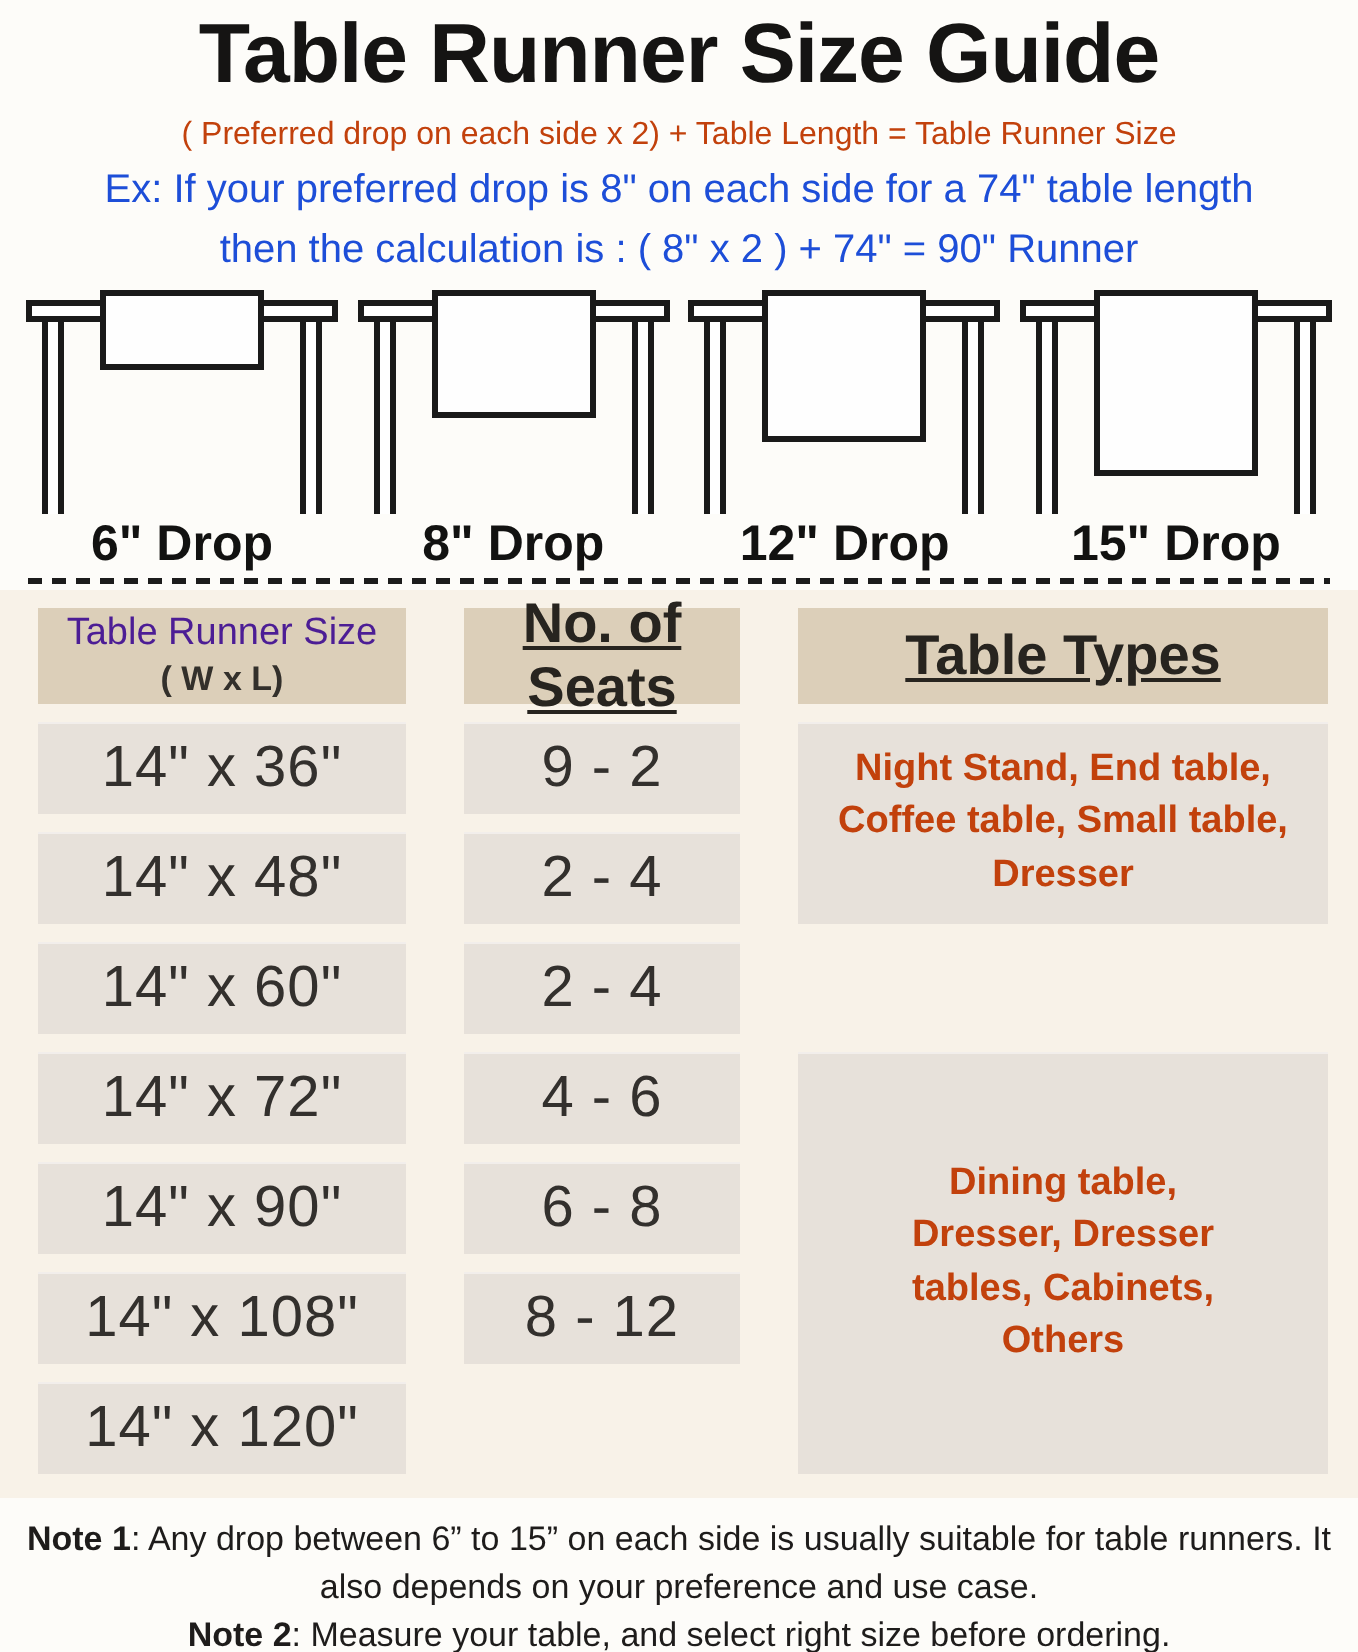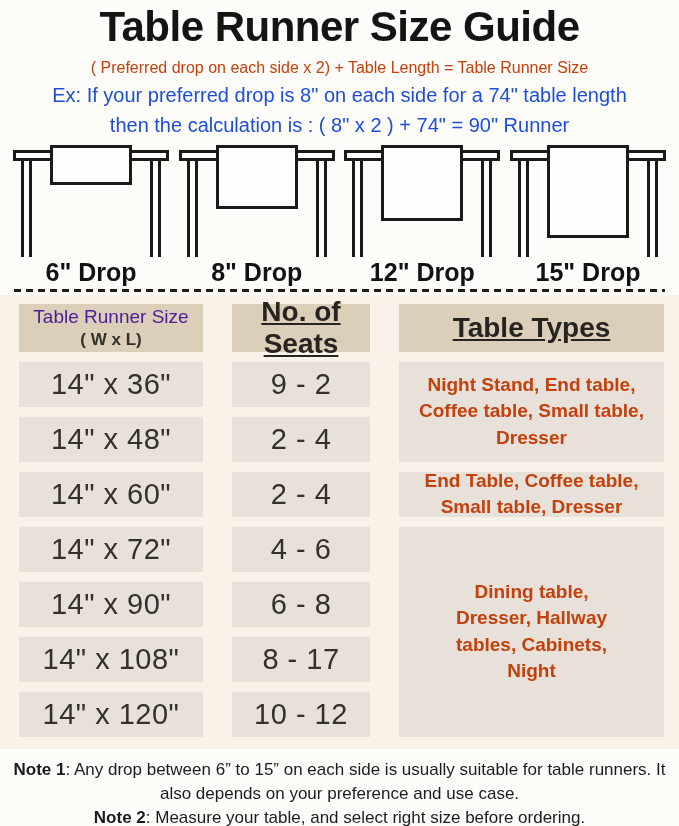--- a/index.html
+++ b/index.html
@@ -180,38 +180,32 @@
         <div class="val-text">14" x 90"</div>
       </div>
     <div class="cell body-cell" style="grid-column:2;grid-row:6;">
         <div class="val-text">6 - 8</div>
       </div>
 
     <div class="cell body-cell" style="grid-column:1;grid-row:7;">
         <div class="val-text">14" x 108"</div>
       </div>
     <div class="cell body-cell" style="grid-column:2;grid-row:7;">
-        <div class="val-text">8 - 17</div>
+        <div class="val-text">8 - 12</div>
       </div>
 
     <div class="cell body-cell" style="grid-column:1;grid-row:8;">
         <div class="val-text">14" x 120"</div>
       </div>
-    <div class="cell body-cell" style="grid-column:2;grid-row:8;">
-        <div class="val-text">10 - 12</div>
-      </div>
 
     <div class="cell body-cell" style="grid-column:3;grid-row:2/4;">
       <div class="type-text">Night Stand, End table, Coffee table, Small table, Dresser</div>
     </div>
-    <div class="cell body-cell" style="grid-column:3;grid-row:4/5;">
-      <div class="type-text">End Table, Coffee table, Small table, Dresser</div>
-    </div>
     <div class="cell body-cell" style="grid-column:3;grid-row:5/9;">
-      <div class="type-text type-narrow">Dining table, Dresser, Hallway tables, Cabinets, Night</div>
+      <div class="type-text type-narrow">Dining table, Dresser, Dresser tables, Cabinets, Others</div>
     </div>
 
   </div>
 </div>
 
 <div class="notes-section">
   <p class="note-line"><span class="note-label">Note 1</span><span>: Any drop between 6” to 15” on each side is usually suitable for table runners. It also depends on your preference and use case.</span></p>
   <p class="note-line"><span class="note-label">Note 2</span><span>: Measure your table, and select right size before ordering.</span></p>
 </div>
 

